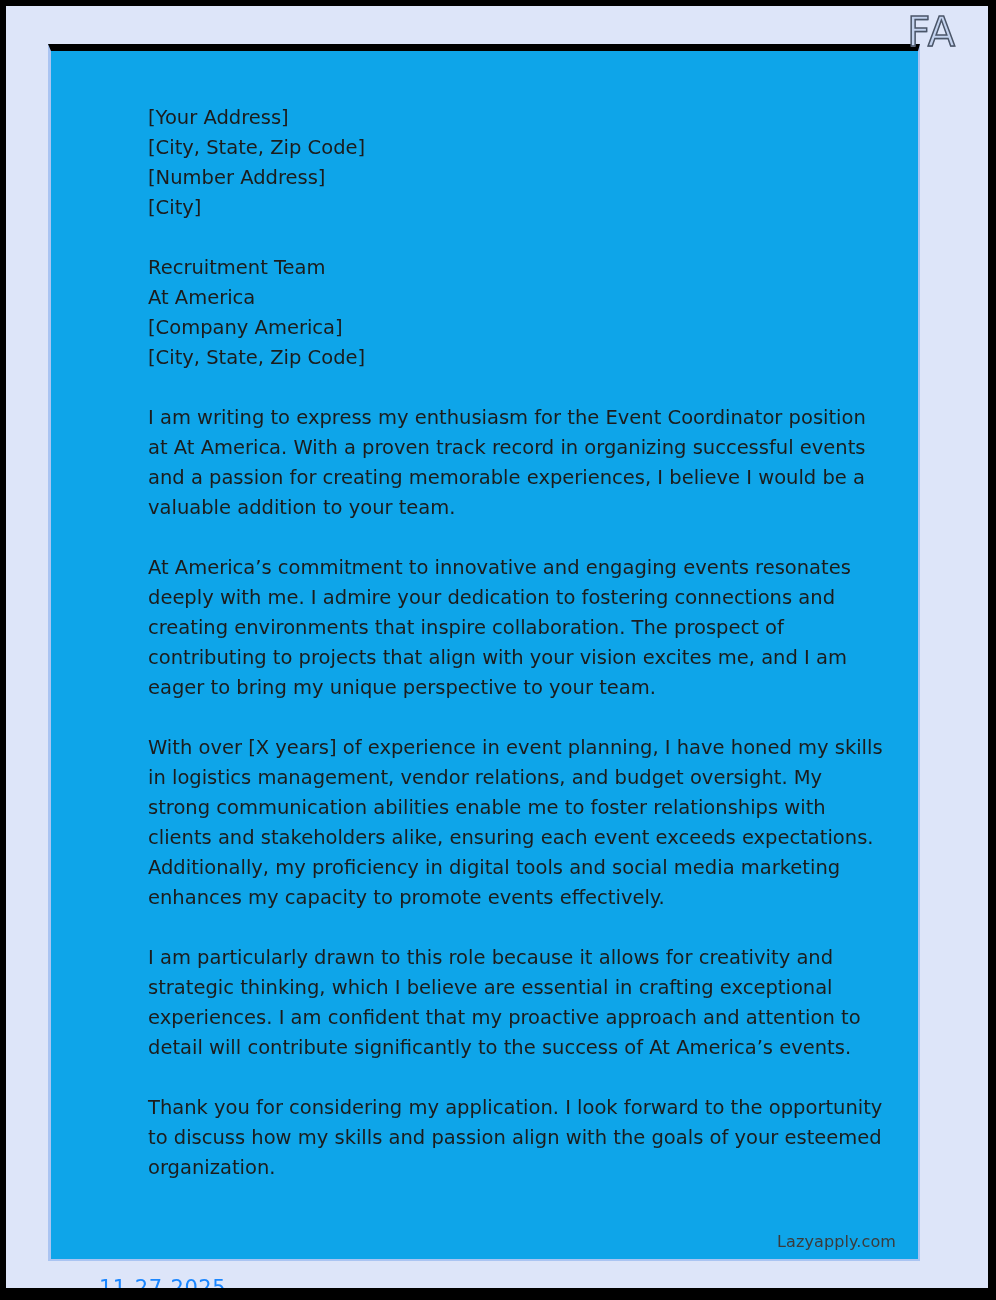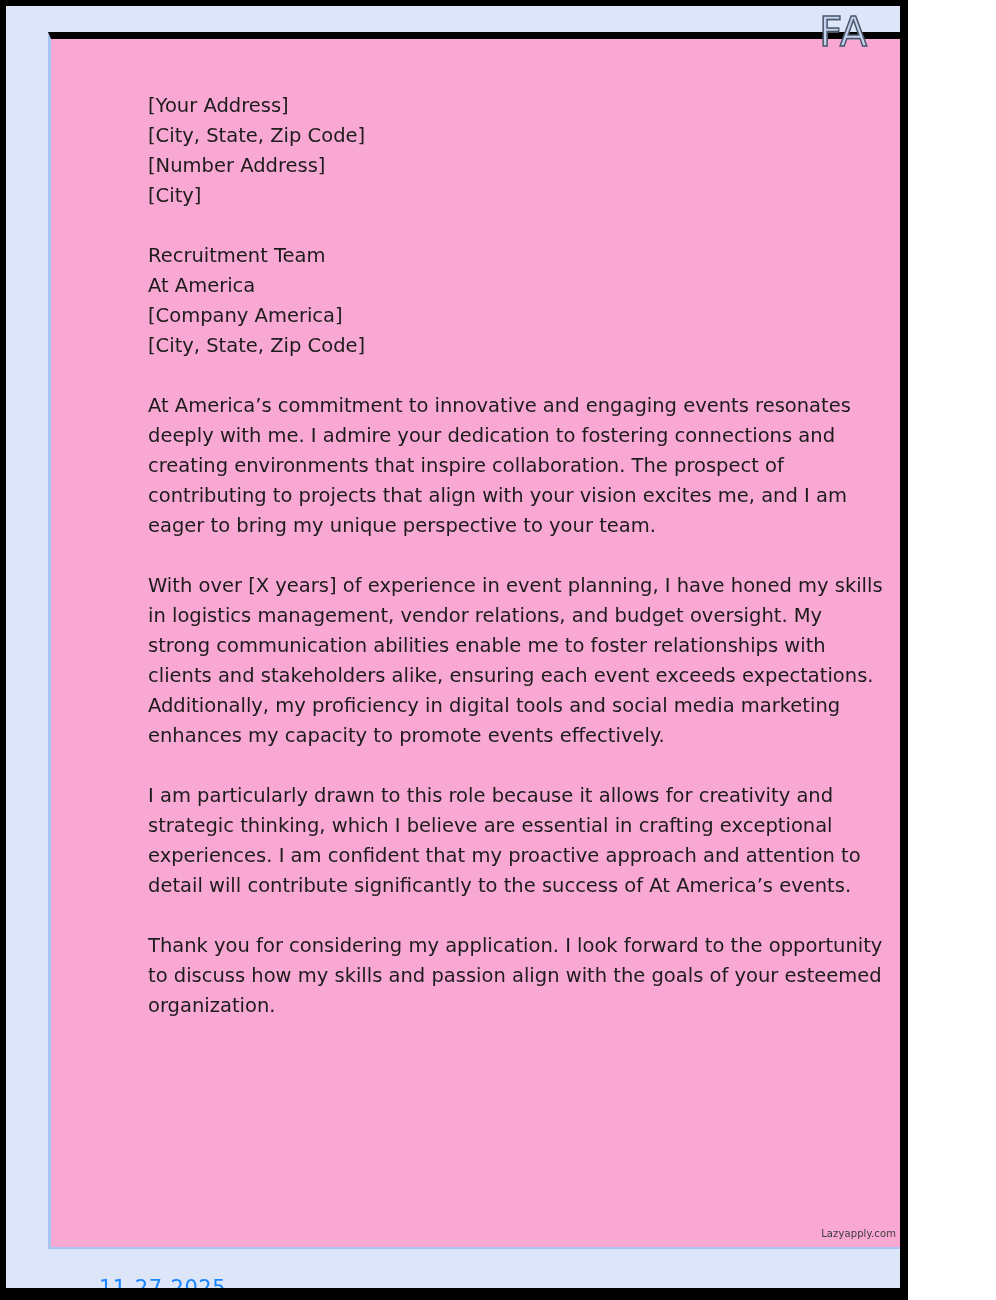--- a/index.html
+++ b/index.html
@@ -6,21 +6,21 @@
   html, body {
     margin: 0;
     padding: 0;
     background: #ffffff;
   }
   body {
     font-family: "DejaVu Sans", sans-serif;
   }
   .viewport {
     position: relative;
-    width: 908px;
+    width: 996px;
     height: 1300px;
     overflow: hidden;
     background: #dde5f9;
     box-sizing: border-box;
   }
   
   .frame-bar {
     position: absolute;
     background: #000000;
     z-index: 40;
@@ -38,24 +38,24 @@
     right: 8px;
     bottom: 12px;
     background: #dde5f9;
     z-index: 1;
   }
 
   
   .page {
     position: absolute;
     left: 48px;
-    top: 32px;
+    top: 44px;
     width: 872px;
     height: 1217px;
-    background: #f9a8d4;
+    background: #0ea5e9;
     border-top: 7px solid #000000;
     border-left: 3px solid #aac4f2;
     border-right: 2px solid #aac4f2;
     border-bottom: 2px solid #aac4f2;
     box-sizing: border-box;
     z-index: 5;
     overflow: hidden;
   }
 
   
@@ -99,21 +99,21 @@
     margin: 0 0 30px 0;
     max-width: 795px;
     text-align: left;
   }
 
   
   .brand {
     position: absolute;
     right: 22px;
     bottom: 8px;
-    font-size: 10px;
+    font-size: 16px;
     color: #3b3b3b;
     letter-spacing: 0.1px;
     z-index: 8;
   }
 
   
   .doc-date {
     position: absolute;
     left: 99px;
     bottom: 0px;
@@ -146,20 +146,21 @@
       </div>
 
       <div class="addr-block">
         <div class="addr-line">Recruitment Team</div>
         <div class="addr-line">At America</div>
         <div class="addr-line">[Company America]</div>
         <div class="addr-line">[City, State, Zip Code]</div>
       </div>
 
 
+      <p class="para">I am writing to express my enthusiasm for the Event Coordinator position at At America. With a proven track record in organizing successful events and a passion for creating memorable experiences, I believe I would be a valuable addition to your team.</p>
       <p class="para">At America’s commitment to innovative and engaging events resonates deeply with me. I admire your dedication to fostering connections and creating environments that inspire collaboration. The prospect of contributing to projects that align with your vision excites me, and I am eager to bring my unique perspective to your team.</p>
       <p class="para">With over [X years] of experience in event planning, I have honed my skills in logistics management, vendor relations, and budget oversight. My strong communication abilities enable me to foster relationships with clients and stakeholders alike, ensuring each event exceeds expectations. Additionally, my proficiency in digital tools and social media marketing enhances my capacity to promote events effectively.</p>
       <p class="para">I am particularly drawn to this role because it allows for creativity and strategic thinking, which I believe are essential in crafting exceptional experiences. I am confident that my proactive approach and attention to detail will contribute significantly to the success of At America’s events.</p>
       <p class="para">Thank you for considering my application. I look forward to the opportunity to discuss how my skills and passion align with the goals of your esteemed organization.</p>
 
     </div>
 
     <div class="brand">Lazyapply.com</div>
 
   </div>

